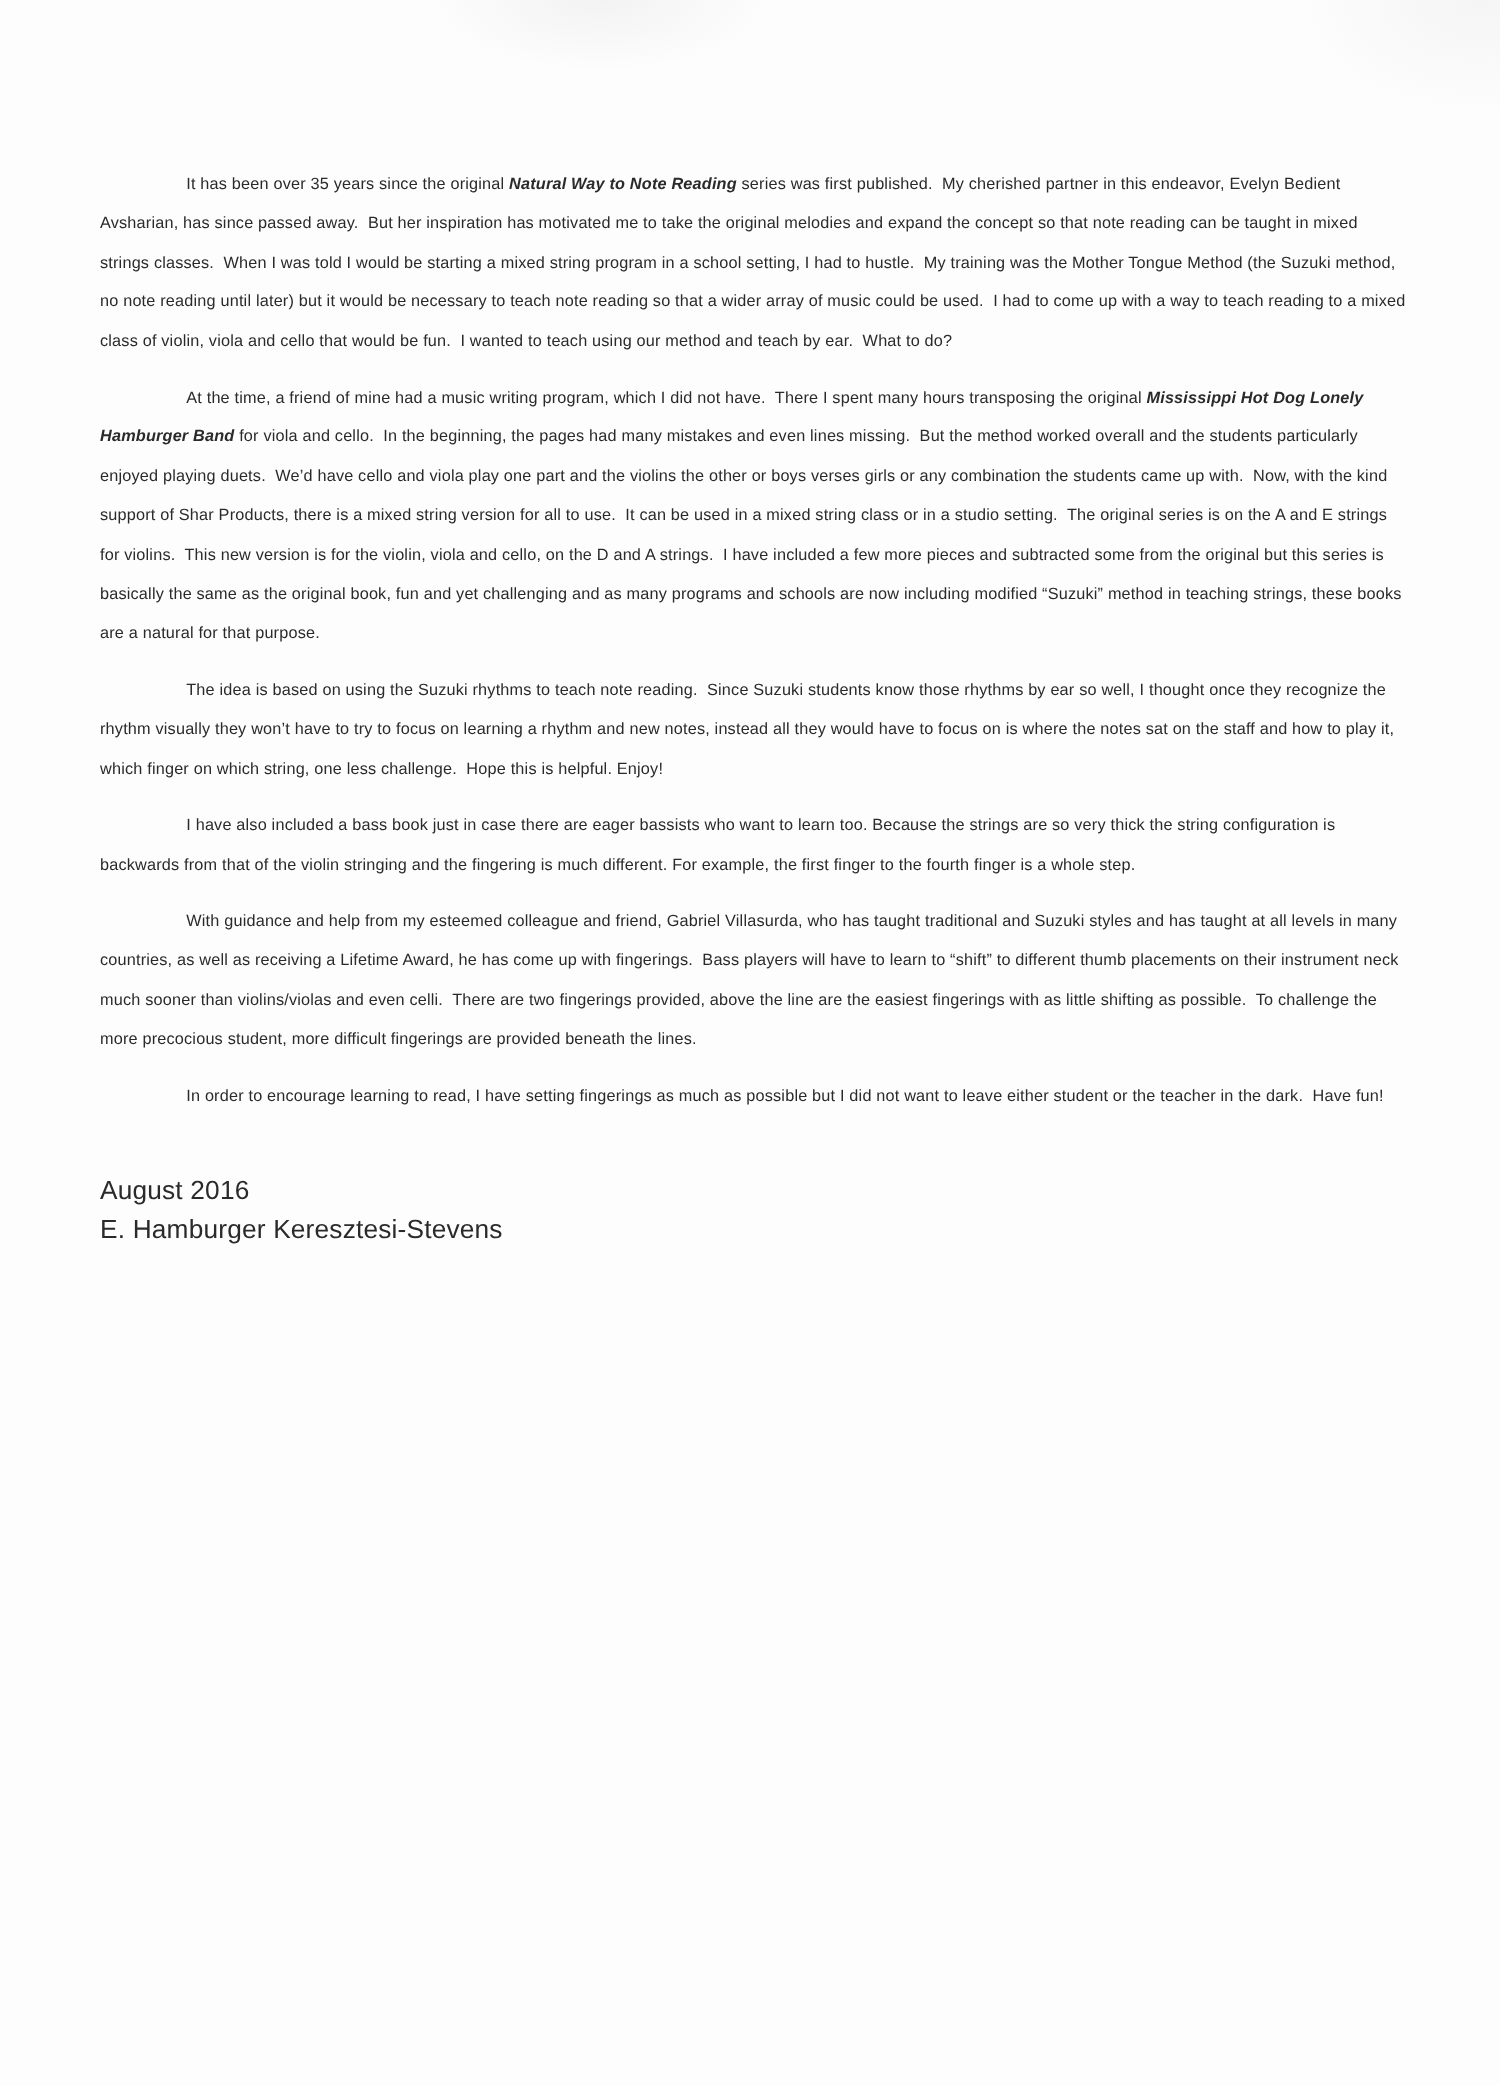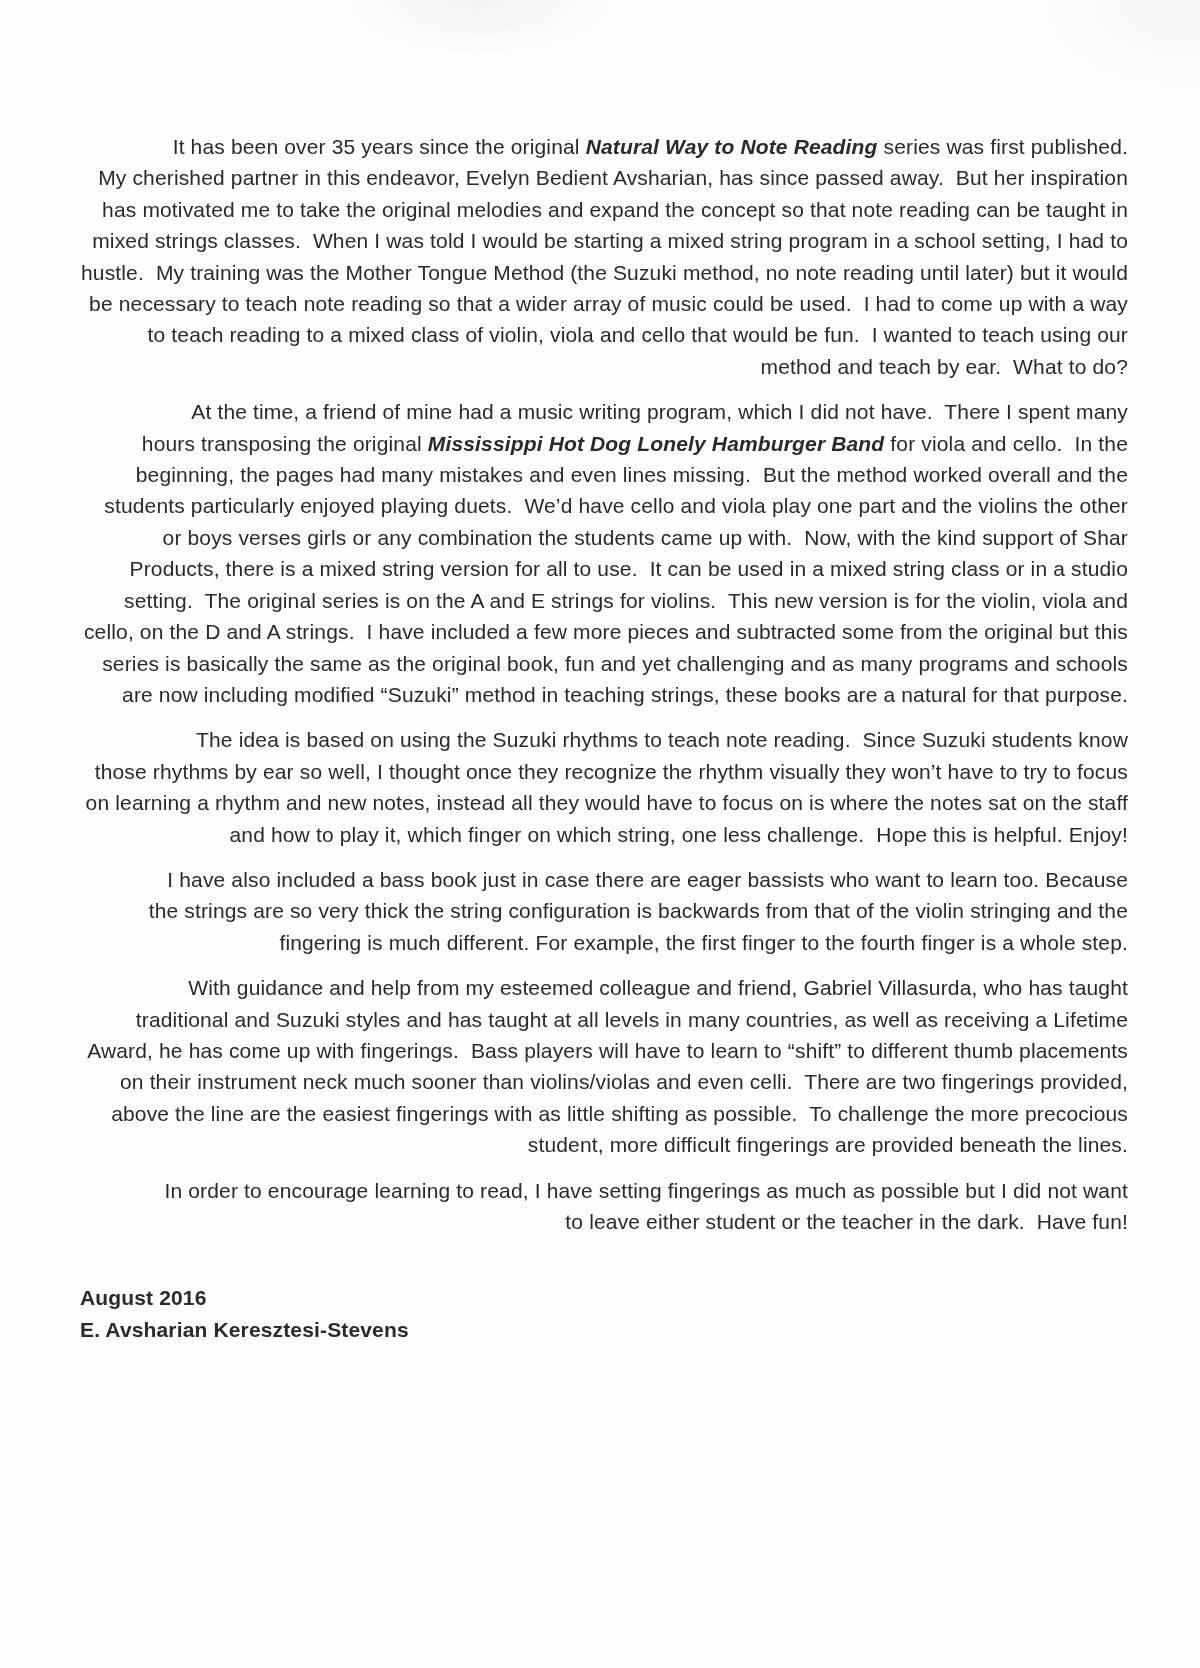--- a/index.html
+++ b/index.html
@@ -25,34 +25,32 @@
     background: radial-gradient(ellipse at 90% 0%, rgba(150,150,155,0.08), rgba(150,150,155,0) 70%);
   }
   .content {
     position: absolute;
     left: 80px; top: 131px;
     width: 1050px;
     color: #2a2a2a;
   }
   p.para {
     margin: 0 2px 14px 0;
-    font-size: 21px;
+    font-size: 13px;
     line-height: 31.4px;
     text-indent: 69px;
     white-space: pre-wrap;
     letter-spacing: 0.15px;
-    text-align: right;
   }
   .bi { font-weight: bold; font-style: italic; }
   .signature {
     margin-top: 45px;
     font-size: 21px;
     line-height: 31.4px;
     letter-spacing: 0.15px;
-    font-weight: bold;
   }
 </style>
 </head>
 <body>
 
 <div class="page" style="background: rgb(254, 253, 253);">
   <div class="smudge smudge-top"></div>
   <div class="smudge smudge-top-right"></div>
 
   <div class="content" style="color: rgb(42, 42, 42);">
@@ -60,16 +58,16 @@
         <p class="para"><span>It has been over 35 years since the original </span><span class="bi">Natural Way to Note Reading</span><span> series was first published.  My cherished partner in this endeavor, Evelyn Bedient Avsharian, has since passed away.  But her inspiration has motivated me to take the original melodies and expand the concept so that note reading can be taught in mixed strings classes.  When I was told I would be starting a mixed string program in a school setting, I had to hustle.  My training was the Mother Tongue Method (the Suzuki method, no note reading until later) but it would be necessary to teach note reading so that a wider array of music could be used.  I had to come up with a way to teach reading to a mixed class of violin, viola and cello that would be fun.  I wanted to teach using our method and teach by ear.  What to do?</span></p>
         <p class="para"><span>At the time, a friend of mine had a music writing program, which I did not have.  There I spent many hours transposing the original </span><span class="bi">Mississippi Hot Dog Lonely Hamburger Band</span><span> for viola and cello.  In the beginning, the pages had many mistakes and even lines missing.  But the method worked overall and the students particularly enjoyed playing duets.  We’d have cello and viola play one part and the violins the other or boys verses girls or any combination the students came up with.  Now, with the kind support of Shar Products, there is a mixed string version for all to use.  It can be used in a mixed string class or in a studio setting.  The original series is on the A and E strings for violins.  This new version is for the violin, viola and cello, on the D and A strings.  I have included a few more pieces and subtracted some from the original but this series is basically the same as the original book, fun and yet challenging and as many programs and schools are now including modified “Suzuki” method in teaching strings, these books are a natural for that purpose.</span></p>
         <p class="para"><span>The idea is based on using the Suzuki rhythms to teach note reading.  Since Suzuki students know those rhythms by ear so well, I thought once they recognize the rhythm visually they won’t have to try to focus on learning a rhythm and new notes, instead all they would have to focus on is where the notes sat on the staff and how to play it, which finger on which string, one less challenge.  Hope this is helpful. Enjoy!</span></p>
         <p class="para"><span>I have also included a bass book just in case there are eager bassists who want to learn too. Because the strings are so very thick the string configuration is backwards from that of the violin stringing and the fingering is much different. For example, the first finger to the fourth finger is a whole step.</span></p>
         <p class="para"><span>With guidance and help from my esteemed colleague and friend, Gabriel Villasurda, who has taught traditional and Suzuki styles and has taught at all levels in many countries, as well as receiving a Lifetime Award, he has come up with fingerings.  Bass players will have to learn to “shift” to different thumb placements on their instrument neck much sooner than violins/violas and even celli.  There are two fingerings provided, above the line are the easiest fingerings with as little shifting as possible.  To challenge the more precocious student, more difficult fingerings are provided beneath the lines.</span></p>
         <p class="para"><span>In order to encourage learning to read, I have setting fingerings as much as possible but I did not want to leave either student or the teacher in the dark.  Have fun!</span></p>
       </div>
 
     <div class="signature">
       <div>August 2016</div>
-      <div>E. Avsharian Keresztesi-Stevens</div>
+      <div>E. Hamburger Keresztesi-Stevens</div>
     </div>
   </div>
 </div>
 
 </body></html>

